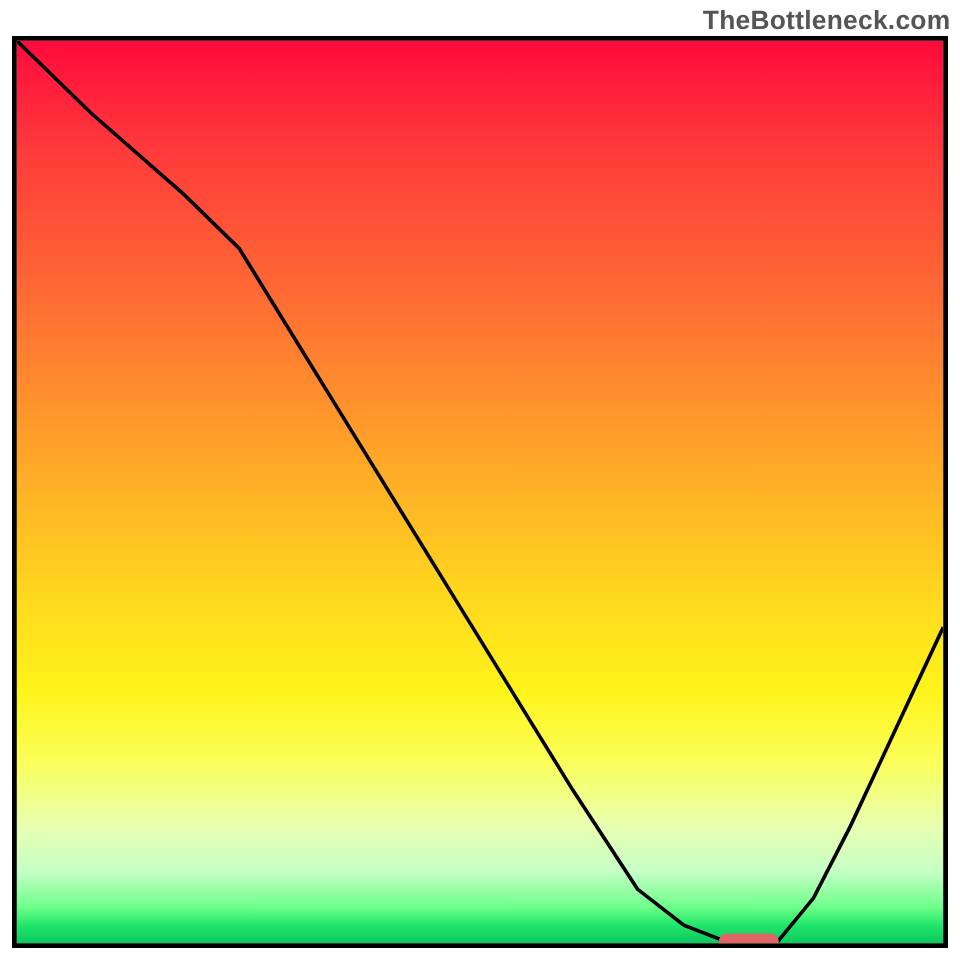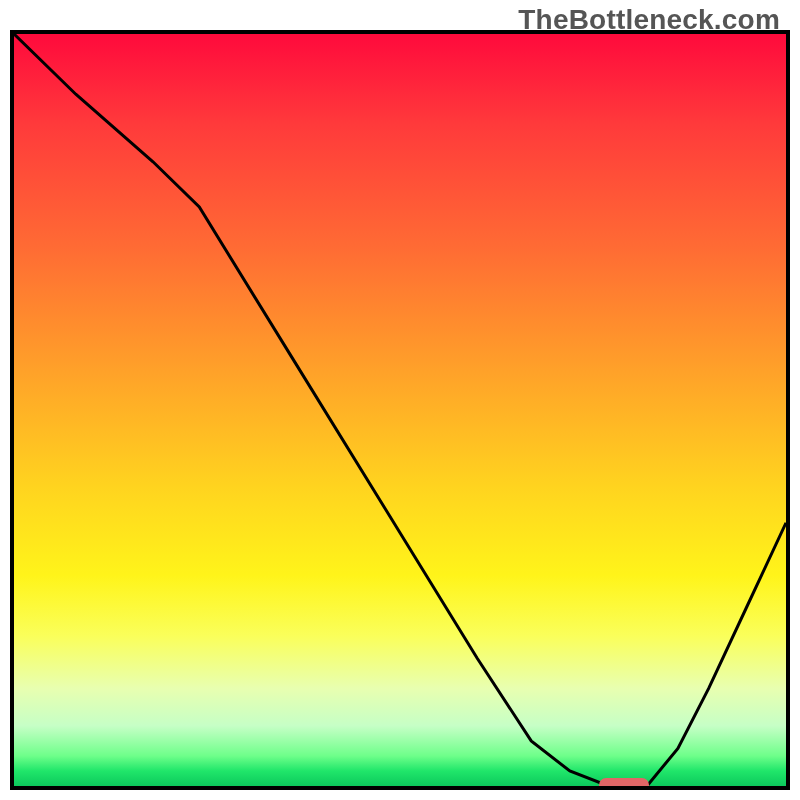--- a/index.html
+++ b/index.html
@@ -48,22 +48,22 @@
   .marker {
     position: absolute;
     width: 50px;
     height: 14px;
     border-radius: 7px;
     background: #e06666;
   }
   .watermark {
     position: absolute;
     top: 4px;
-    right: 20px;
-    font-size: 28px;
+    right: 8px;
+    font-size: 22px;
     font-weight: bold;
     color: #555;
     letter-spacing: 0.2px;
   }
 </style>
 </head>
 <body>
 
 <div class="watermark">TheBottleneck.com</div>
 

